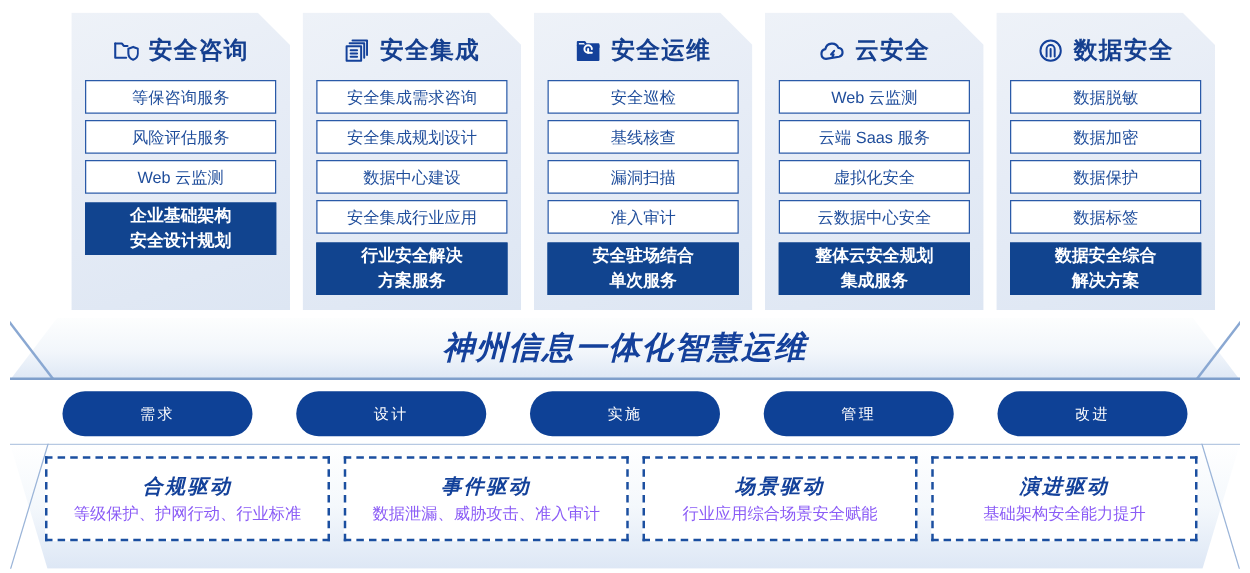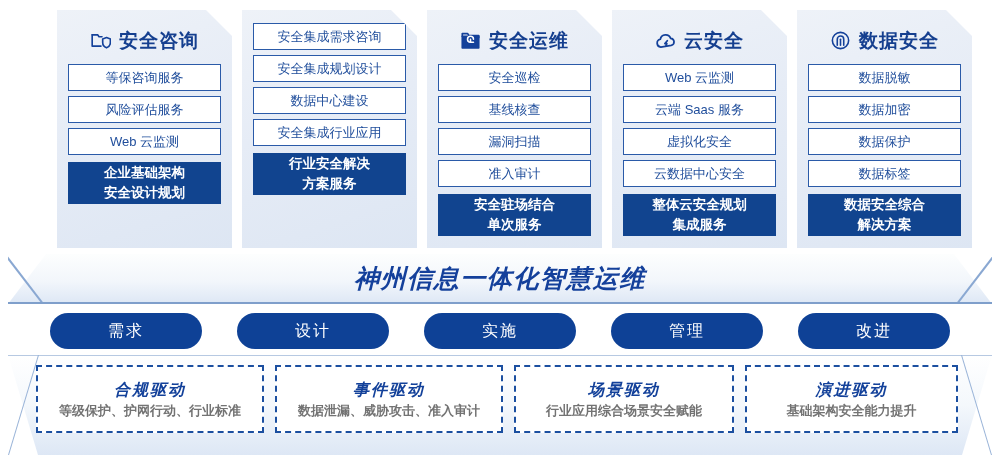--- a/index.html
+++ b/index.html
@@ -167,21 +167,21 @@
     position: absolute;
     top: 0;
     width: 152px;
     height: 36px;
     border-radius: 18px;
     background: #0e4196;
     color: #ffffff;
     display: flex;
     align-items: center;
     justify-content: center;
-    font-size: 16px;
+    font-size: 12px;
     letter-spacing: 2px;
     box-sizing: border-box;
   }
 
   
   .bottom {
     position: absolute;
     left: 8px;
     top: 353px;
     width: 984px;
@@ -243,24 +243,23 @@
     font-weight: bold;
     font-style: italic;
     color: #13419a;
     letter-spacing: 2px;
     line-height: 1.2;
     margin-bottom: 4px;
     white-space: nowrap;
   }
   .driver-desc {
     font-size: 13px;
-    color: #737373;
+    color: #8b5cf6;
     line-height: 1.2;
     white-space: nowrap;
-    font-weight: bold;
   }
 </style>
 </head>
 <body>
 
 <div id="stage">
 
   <div class="columns">
 
     <div class="col" style="left:57px;">
@@ -278,20 +277,31 @@
         <div class="item">等保咨询服务</div>
         <div class="item">风险评估服务</div>
         <div class="item">Web 云监测</div>
         <div class="item-strong">企业基础架构
 安全设计规划</div>
       </div>
     </div>
 
     <div class="col" style="left:242px;">
       <div class="col-inner">
+        <div class="col-head">
+          <span class="icon">
+            <svg viewBox="0 0 24 24" width="21" height="21" fill="none" stroke="#14419a" stroke-width="1.8" stroke-linejoin="round" stroke-linecap="round">
+              <path d="M8 2.7h13.3v13.3"></path>
+              <path d="M5.4 5.3h13.3v13.3"></path>
+              <rect x="2.6" y="8" width="13.3" height="13.3"></rect>
+              <path d="M6.3 11.6h5.9M6.3 14.6h5.9M6.3 17.6h5.9"></path>
+            </svg>
+          </span>
+          <span class="col-title">安全集成</span>
+        </div>
         <div class="item">安全集成需求咨询</div>
         <div class="item">安全集成规划设计</div>
         <div class="item">数据中心建设</div>
         <div class="item">安全集成行业应用</div>
         <div class="item-strong">行业安全解决
 方案服务</div>
       </div>
     </div>
 
     <div class="col" style="left:427px;">

